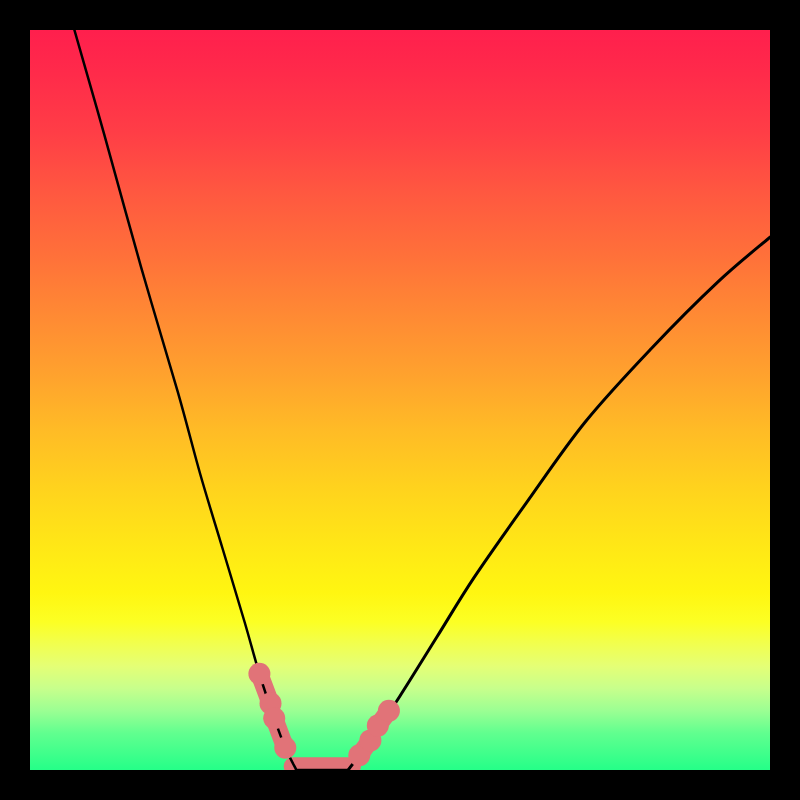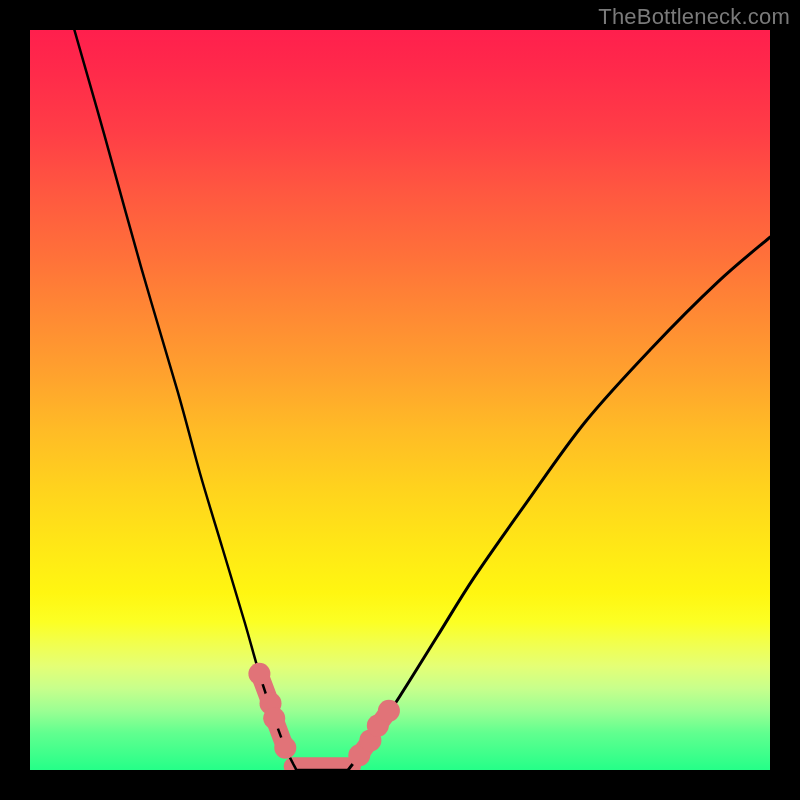--- a/index.html
+++ b/index.html
@@ -81,21 +81,20 @@
     stroke-linejoin: round;
   }
   .pink-dot {
     fill: #e17378;
   }
 </style>
 </head>
 <body>
 
 <div class="canvas-wrap">
-  <div class="watermark">TheBottleneck.com</div>
   <div class="plot-area">
     <div class="gradient-fill"></div>
     <svg class="curves" viewBox="0 0 740 740" preserveAspectRatio="none">
       <g id="highlight-group">
           <path class="pink-curve" d="M 229.4 643.8 L 240.5 673.4"></path>
           <path class="pink-curve" d="M 244.20000000000002 688.2 L 255.29999999999998 717.8"></path>
           <path class="pink-curve" d="M 262.7 736.3 L 321.9 736.3"></path>
           <path class="pink-curve" d="M 329.3 725.2 L 340.40000000000003 710.4"></path>
           <path class="pink-curve" d="M 347.79999999999995 695.6 L 358.9 680.8"></path>
         </g>

